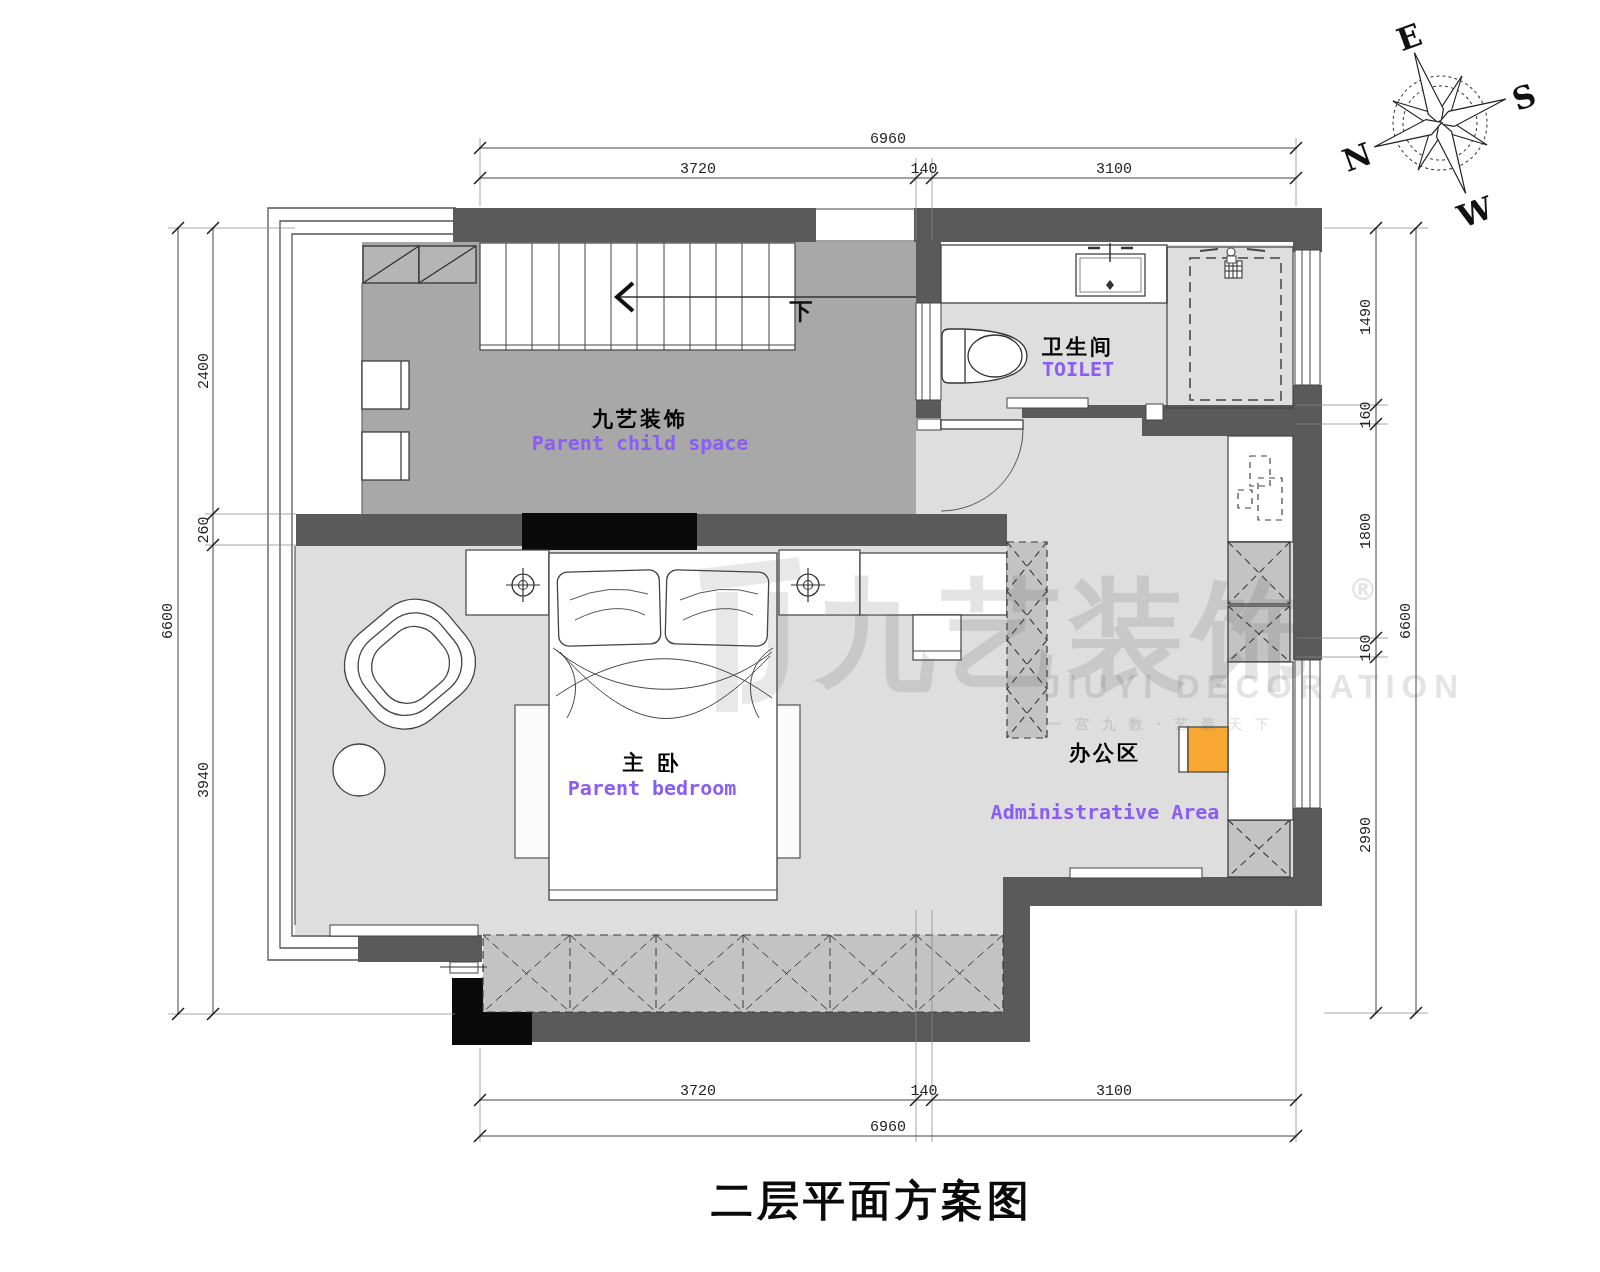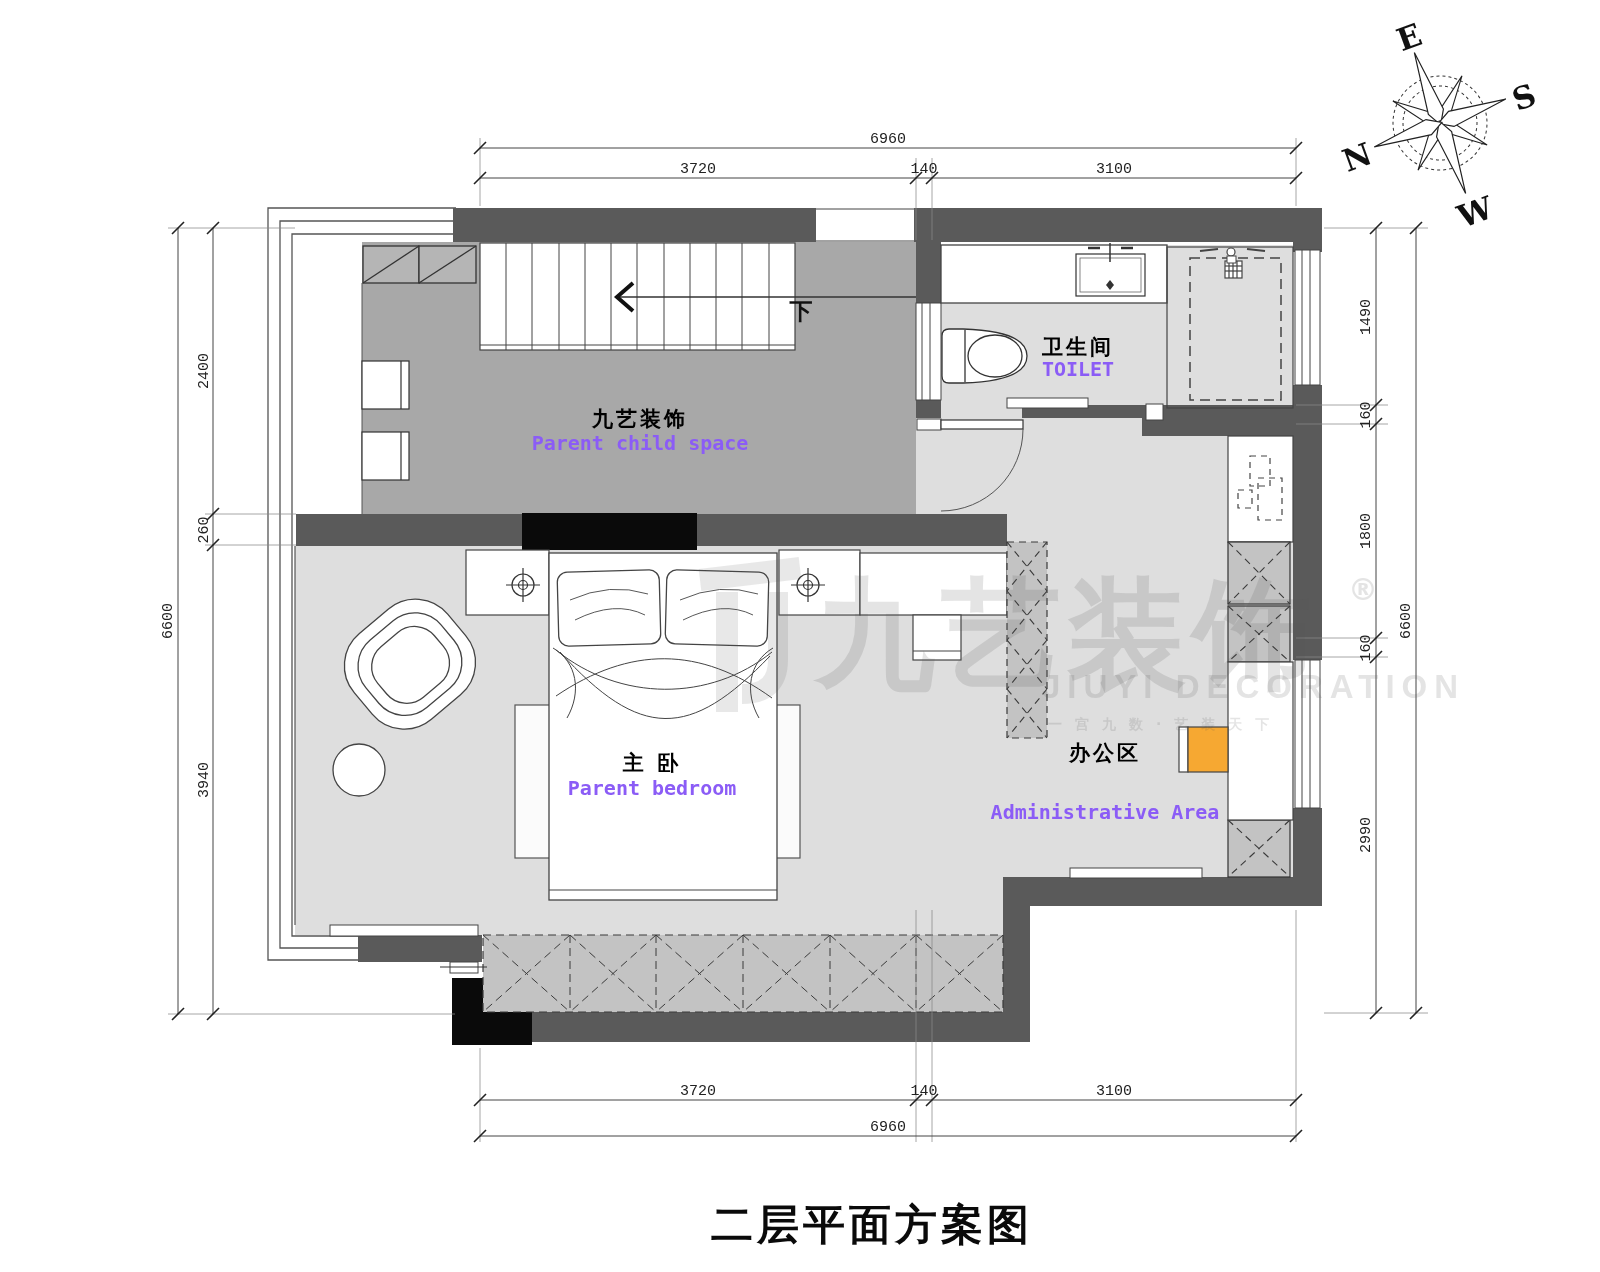--- a/index.html
+++ b/index.html
@@ -5,21 +5,21 @@
   html,body{margin:0;padding:0;background:#fff;}
   #canvas{position:relative;width:1600px;height:1272px;background:#fff;overflow:hidden;
           font-family:"DejaVu Sans",sans-serif;}
   #plan-svg{position:absolute;left:0;top:0;z-index:1;}
   .lbl{position:absolute;transform:translate(-50%,-50%);white-space:nowrap;color:#111;z-index:6;}
   .dim{font-family:"Liberation Mono","DejaVu Sans Mono",monospace;font-size:15px;color:#222;}
   .dimv{transform:translate(-50%,-50%) rotate(-90deg);}
   .zh{font-size:21px;font-weight:bold;letter-spacing:3px;color:#000;text-align:center;}
   .en{font-family:"DejaVu Sans Mono",monospace;font-size:20px;font-weight:bold;color:#8b5cf6;}
   .down{font-size:23px;font-weight:bold;}
-  .title{font-size:42px;font-weight:bold;letter-spacing:4px;color:#0a0a0a;margin-top:24px;}
+  .title{font-size:42px;font-weight:bold;letter-spacing:4px;color:#0a0a0a;}
   .cletter{font-family:"DejaVu Serif",serif;font-size:31px;font-weight:600;
            transform:translate(-50%,-50%) rotate(-20deg);}
   .wm{position:absolute;z-index:5;pointer-events:none;color:rgba(90,90,90,0.16);}
   .wm-brand{left:815px;top:555px;font-size:120px;font-weight:bold;letter-spacing:6px;
             font-family:Liberation Serif, serif;}
   .wm-reg{left:1348px;top:572px;font-size:30px;font-weight:bold;}
   .wm-en{left:1042px;top:668px;font-size:33px;font-weight:bold;letter-spacing:7px;
          font-family:Liberation Sans, sans-serif;}
   .wm-tag{left:1048px;top:716px;font-size:14px;font-weight:bold;letter-spacing:13px;}
 </style>

